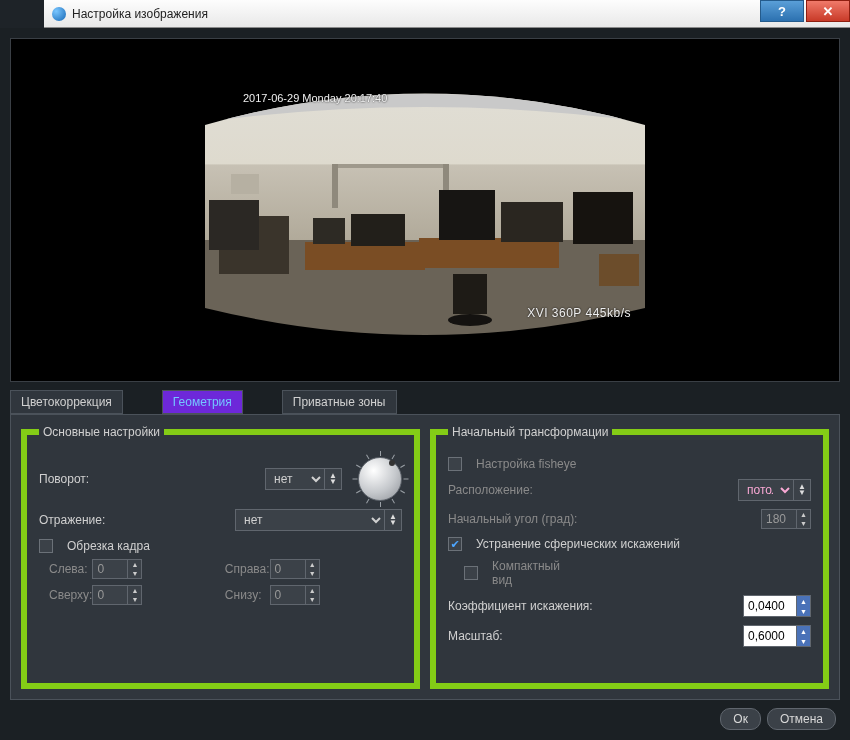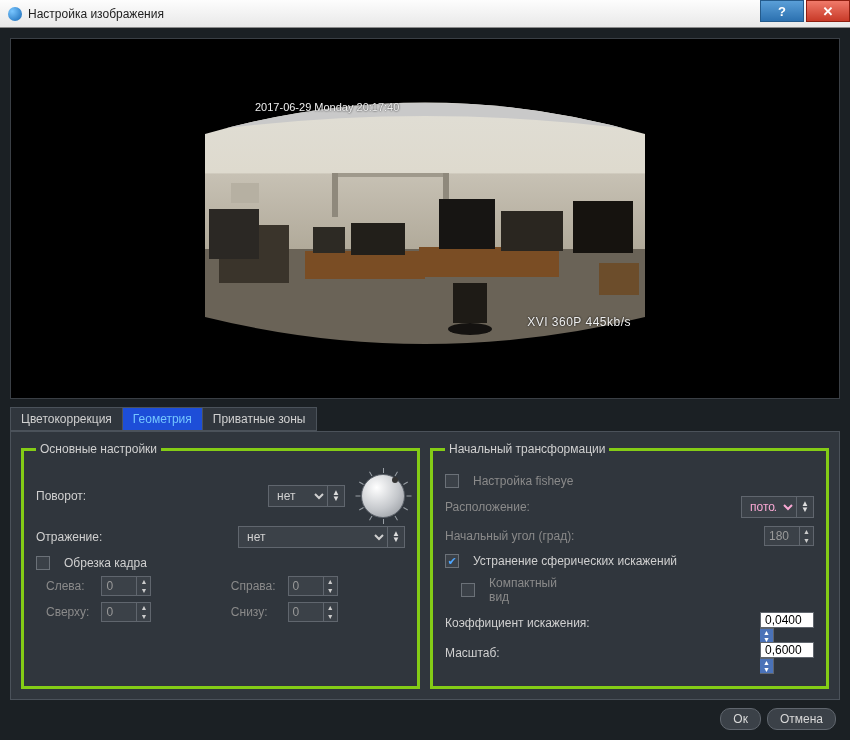--- a/index.html
+++ b/index.html
@@ -14,20 +14,21 @@
   }
   
   .titlebar {
     height: 28px;
     background: linear-gradient(#fdfdfd,#e8e8e8);
     border-bottom: 1px solid #8a8a8a;
     display: flex;
     align-items: center;
     padding: 0 0 0 8px;
     position: relative;
+    margin-left: 44px;
   }
   .titlebar .appicon {
     width: 14px; height: 14px; margin-right: 6px;
     border-radius: 50%;
     background: radial-gradient(circle at 30% 30%, #79c6ff, #1567b5);
   }
   .titlebar .title { color:#222; }
   .titlebar .winbtns { position:absolute; right:0; top:0; display:flex; height:22px; }
   .winbtn { width:44px; height:22px; display:flex; align-items:center; justify-content:center; color:#fff; font-weight:bold; font-size:13px; }
   .winbtn.help { background: linear-gradient(#5a9fd8,#2c71b0); border:1px solid #245b8c; }
@@ -44,45 +45,45 @@
 
   .preview {
     height: 400px;
     background: #000;
     border: 1px solid #3a3f45;
     display:flex; align-items:center; justify-content:center;
     position:relative;
   }
   .frame { position:relative; width:460px; height:280px; }
   .frame svg { position:absolute; inset:0; }
-  .overlay-ts { position:absolute; top:22px; left:60px; color:#efefef; font-size:11px; text-shadow:0 0 2px #000;text-align:center;}
+  .overlay-ts { position:absolute; top:22px; left:48px; color:#efefef; font-size:11px; text-shadow:0 0 2px #000;text-align:center;}
   .overlay-br { position:absolute; bottom:30px; right:24px; color:#efefef; font-size:12px; letter-spacing:.5px; text-shadow:0 0 2px #000;}
 
   
-  .tabs { display:flex; margin-top:8px; }
+  .tabs { display:flex; margin-top:8px;gap:40px; }
   .tab {
     padding: 4px 10px;
     border:1px solid #4b525a;
     background:#30363d;
     color:#d0d0d0;
     cursor:pointer;
     margin-right:-1px;
   }
-  .tab.active { background:#1d4ed8; color:#74c6ff; }
+  .tab.active { background:#6d28d9; color:#74c6ff; }
 
   .panel {
     flex:1;
     border:1px solid #4b525a;
     background:#30363d;
     padding:10px;
   }
   .columns { display:flex; gap:10px; height:100%; }
   .col { flex:1; }
   fieldset {
-    border:3px solid #84cc16; padding:10px 12px 14px; height:100%;
+    border:6px solid #84cc16; padding:10px 12px 28px; height:100%;
   }
   legend { padding:0 4px; color:#d0d0d0; }
 
   .row { display:flex; align-items:center; margin:8px 0; gap:8px; }
   .label { flex:1; color:#d0d0d0; }
   .label.disabled { color:#8a8a8a; }
 
   select, .select {
     background:#3b4148; color:#d0d0d0; border:1px solid #60666e;
     height:22px; padding:0 4px; font-size:12px;
@@ -104,24 +105,24 @@
     background: radial-gradient(circle at 35% 30%, #fff, #c5c8cc 55%, #8c9096);
     border:1px solid #60666e; position:relative; margin-left:8px;
   }
   .dial::before { content:""; position:absolute; width:6px; height:6px; background:#333; border-radius:50%; top:2px; left:30px;}
   .ticks { position:absolute; inset:-6px; }
   .ticks i { position:absolute; width:1px; height:5px; background:#9aa0a6; left:50%; top:-1px; transform-origin:0.5px 28px;}
 
   .chk { width:14px; height:14px; border:1px solid #6b7178; background:#3b4148; display:inline-flex; align-items:center; justify-content:center; margin-right:6px; font-size:11px; color:#4da6ff;}
   .chk.checked::after{content:"✔";}
 
-  .cropgrid { display:grid; grid-template-columns:auto 1fr auto 1fr; gap:6px 12px; align-items:center; margin-top:6px; padding-left:10px;}
+  .cropgrid { display:grid; grid-template-columns:auto 1fr auto 1fr; gap:6px 0; align-items:center; margin-top:6px; padding-left:10px;}
   .cropgrid .lbl { color:#8a8a8a; font-size:12px; }
 
-  .num { display:flex; height:22px;flex-direction:column; }
+  .num { display:flex; height:22px; }
   .num input { width:54px; background:#fff; color:#000; border:1px solid #60666e; padding:0 4px; font-size:12px;}
   .num .spinbtns { background:#4a72b8; }
   .num .spinbtns span { color:#fff; }
 
   .mini { display:flex; height:20px; }
   .mini input { width:36px; background:#3b4148; border:1px solid #60666e; color:#989898; padding:0 4px; font-size:12px;}
   .mini .spinbtns { width:14px; border:1px solid #60666e; border-left:0; display:flex; flex-direction:column; background:#3b4148;}
 
   .highlight { border:3px solid #e62020; padding:4px 8px; display:inline-flex; align-items:center; background:#2a3037;}
 

